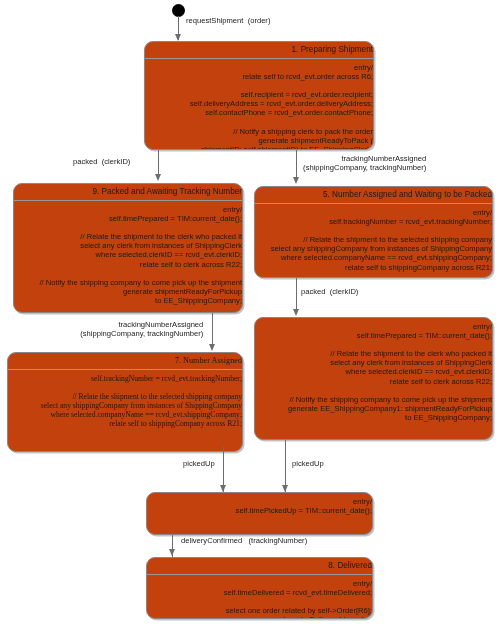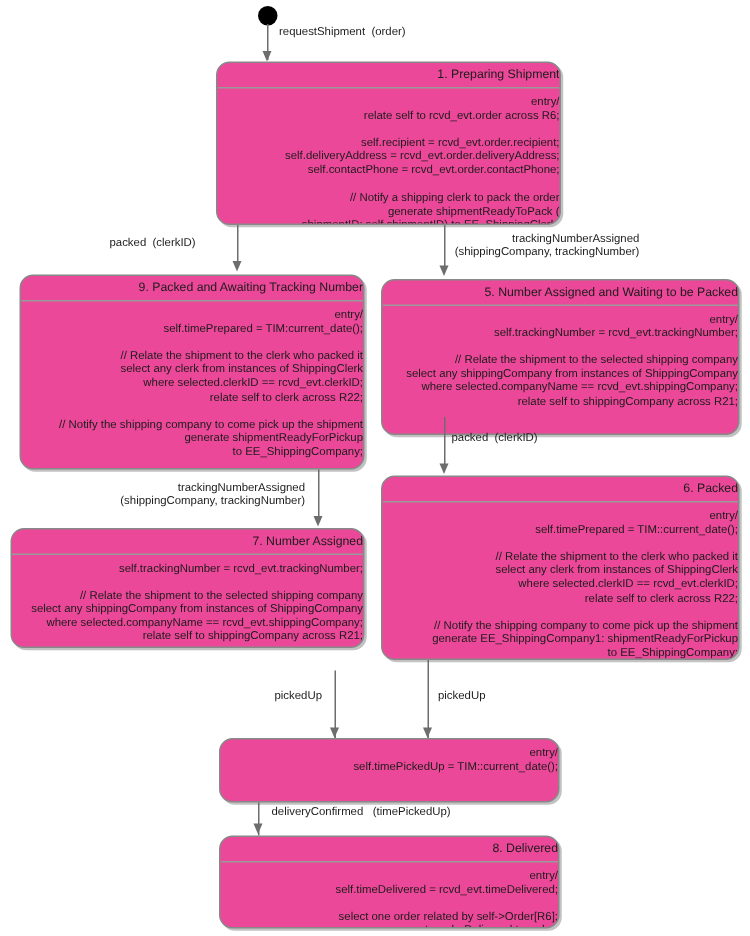--- a/index.html
+++ b/index.html
@@ -19,21 +19,21 @@
     overflow: hidden;
     text-align: right;
   }
 
   
   .state {
     position: absolute;
     box-sizing: border-box;
     border: 1px solid #888888;
     border-radius: 9px;
-    background: #ec4899;
+    background: #c2410c;
     box-shadow: 1.5px 1.5px 0 0 rgba(120,120,120,0.45);
     overflow: hidden;
   }
   .state-title {
     box-sizing: border-box;
     border-bottom: 1px solid #999999;
     padding: 3px 0 3px 10px;
     font-size: 8.2px;
     line-height: 10px;
     color: #1b1b1b;
@@ -124,52 +124,51 @@
 // Relate the shipment to the clerk who packed it
 select any clerk from instances of ShippingClerk
    where selected.clerkID == rcvd_evt.clerkID;
 relate self to clerk across R22;
 
 // Notify the shipping company to come pick up the shipment
 generate shipmentReadyForPickup
    to EE_ShippingCompany;</div>
   </div>
 
-  <div class="state" style="left:254px; top:186px; width:239px; height:104px;">
+  <div class="state" style="left:254px; top:186px; width:239px; height:92px;">
     <div class="state-title">5. Number Assigned and Waiting to be Packed</div>
     <div class="state-body">entry/
 self.trackingNumber = rcvd_evt.trackingNumber;
 
 // Relate the shipment to the selected shipping company
 select any shippingCompany from instances of ShippingCompany
    where selected.companyName == rcvd_evt.shippingCompany;
 relate self to shippingCompany across R21;</div>
   </div>
 
   <div class="vline" style="left:296px; top:278px; height:34px;"></div>
   <div class="arrowhead" style="left:292.5px; top:309px;"></div>
   <div class="t-label" style="left:301px; top:287px;">packed  (clerkID)</div>
 
   <div class="vline" style="left:212px; top:313px; height:34px;"></div>
   <div class="arrowhead" style="left:208.5px; top:344px;"></div>
   <div class="t-label" style="left:76px; top:320px;">trackingNumberAssigned
   (shippingCompany, trackingNumber)</div>
 
-  <div class="state" style="left:7px; top:352px; width:236px; height:80px;">
+  <div class="state" style="left:7px; top:352px; width:236px; height:100px;font-family:Liberation Serif, serif;">
     <div class="state-title">7. Number Assigned</div>
     <div class="state-body">self.trackingNumber = rcvd_evt.trackingNumber;
 
 // Relate the shipment to the selected shipping company
 select any shippingCompany from instances of ShippingCompany
    where selected.companyName == rcvd_evt.shippingCompany;
 relate self to shippingCompany across R21;</div>
   </div>
 
   <div class="state" style="left:254px; top:317px; width:239px; height:123px;">
-    <div class="state-title">6. Packed</div>
     <div class="state-body">entry/
 self.timePrepared = TIM::current_date();
 
 // Relate the shipment to the clerk who packed it
 select any clerk from instances of ShippingClerk
    where selected.clerkID == rcvd_evt.clerkID;
 relate self to clerk across R22;
 
 // Notify the shipping company to come pick up the shipment
 generate EE_ShippingCompany1: shipmentReadyForPickup
@@ -184,21 +183,21 @@
   <div class="arrowhead" style="left:281.5px; top:485px;"></div>
   <div class="t-label" style="left:292px; top:459px;">pickedUp</div>
 
   <div class="state" style="left:146px; top:492px; width:227px; height:43px;">
     <div class="state-body">entry/
 self.timePickedUp = TIM::current_date();</div>
   </div>
 
   <div class="vline" style="left:172px; top:535px; height:22px;"></div>
   <div class="arrowhead" style="left:168.5px; top:549px;"></div>
-  <div class="t-label" style="left:181px; top:536px;">deliveryConfirmed   (timePickedUp)</div>
+  <div class="t-label" style="left:181px; top:536px;">deliveryConfirmed   (trackingNumber)</div>
 
   <div class="state" style="left:146px; top:557px; width:227px; height:62px;">
     <div class="state-title">8. Delivered</div>
     <div class="state-body">entry/
 self.timeDelivered = rcvd_evt.timeDelivered;
 
 select one order related by self-&gt;Order[R6];
 generate orderDelivered to order;</div>
   </div>
 

